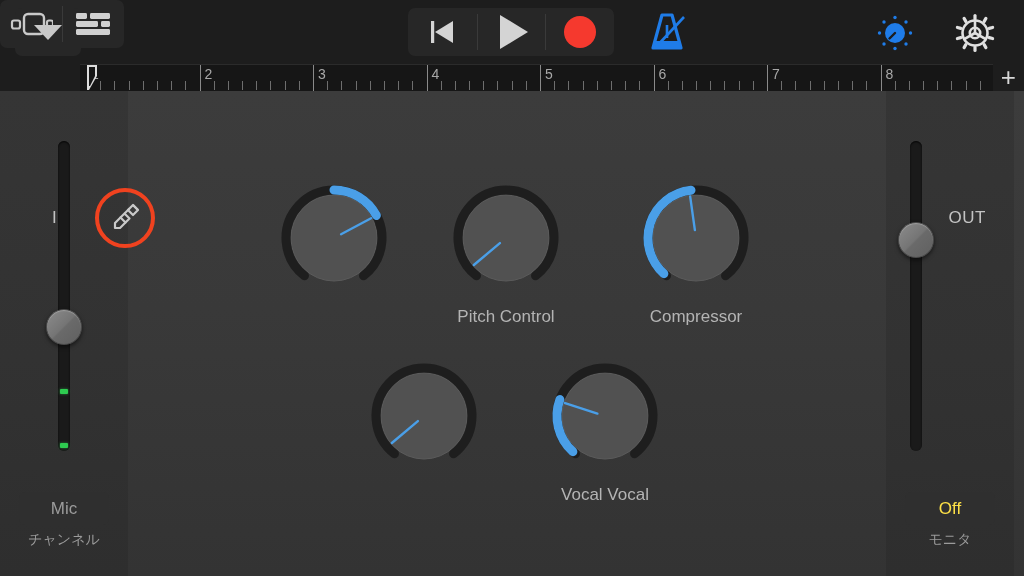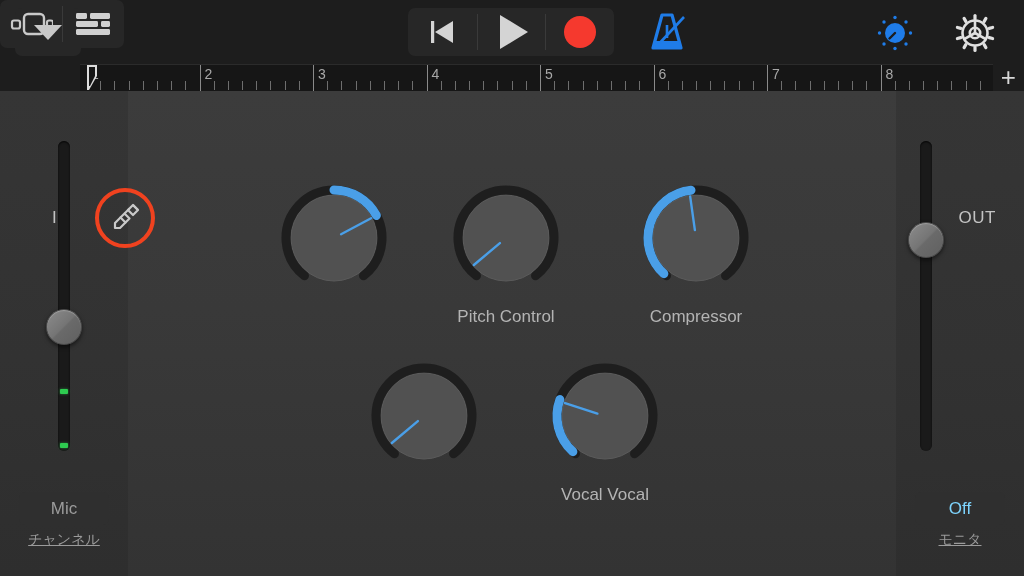--- a/index.html
+++ b/index.html
@@ -71,21 +71,21 @@
   
   .panel{
     position:absolute; left:0; top:91px; width:1024px; height:485px;
     background:linear-gradient(180deg,#3c3c3c 0%,#393939 45%,#333333 100%);
   }
   .side-col{
     position:absolute; top:0; width:128px; height:485px;
     background:linear-gradient(180deg,#353535 0%,#323232 55%,#2e2e2e 100%);
   }
   .side-left{ left:0; }
-  .side-right{ right:0; }
+  .side-right{ right:10px; }
 
   .io-label{
     position:absolute; font-size:17px; color:#c3c3c3; letter-spacing:.5px;
   }
   .lbl-in{ left:52px; top:117px; }
   .lbl-out{ right:28px; top:117px; }
 
   .jack{
     position:absolute; left:95px; top:97px; width:60px; height:60px;
     border-radius:50%; border:4px solid #f0421f;
@@ -112,23 +112,23 @@
   .slider-in{ left:58px; top:50px; height:310px; }
   .slider-out{ left:952px; top:50px; height:310px; }
 
   
   .pill{
     position:absolute; height:33px; border-radius:6px; background:#2f2f2f;
     display:flex;align-items:center;justify-content:center;
     font-size:17px;
   }
   .pill-mic{ left:19px; top:401px; width:90px; color:#9b9b9b; }
-  .pill-off{ left:915px; top:401px; width:90px; color:#7dd3fc; }
+  .pill-off{ left:915px; top:401px; width:90px; color:#fde047; }
   .sub-label{
-    position:absolute; font-size:14px; color:#9b9b9b; text-align:center; width:128px;text-decoration:underline;
+    position:absolute; font-size:14px; color:#9b9b9b; text-align:center; width:128px;
   }
   .sub-left{ left:0; top:440px; }
   .sub-right{ right:0; top:440px; }
 
   
   .knob-wrap{ position:absolute; width:124px; }
   .knob-svg{ display:block; }
   .knob-label{
     text-align:center; font-size:17px; color:#b4b4b4; margin-top:7px;
     white-space:nowrap;

